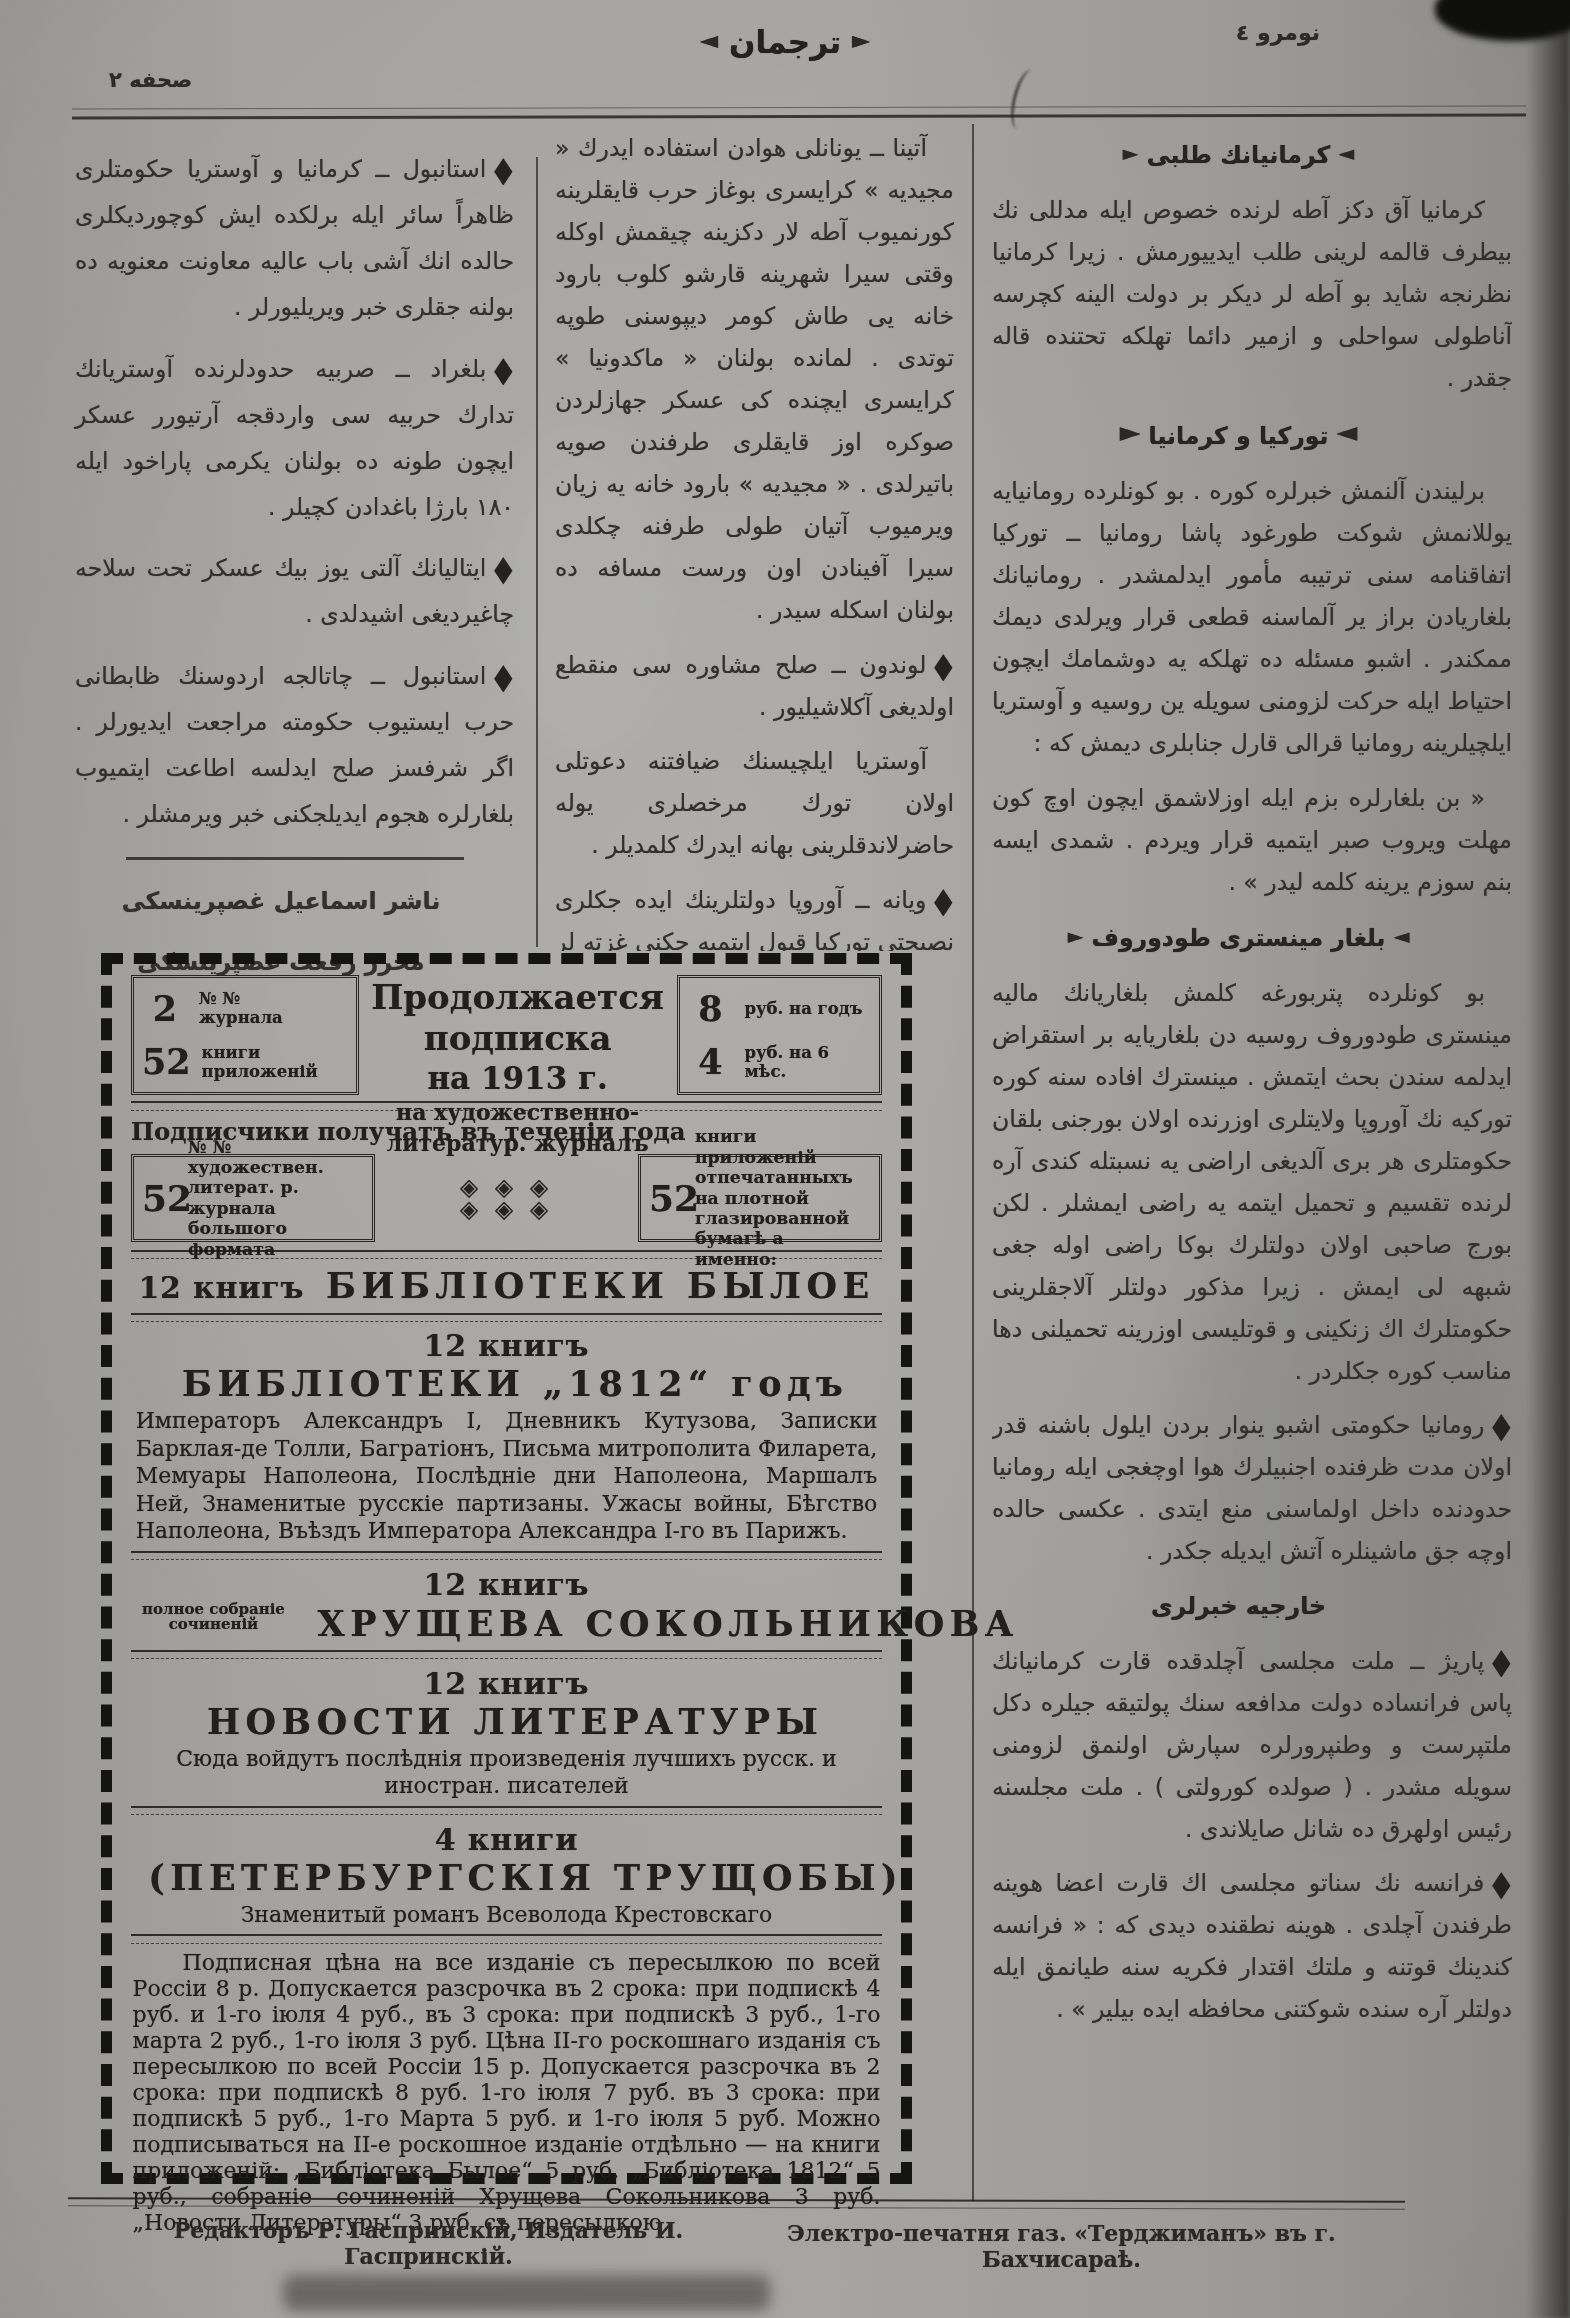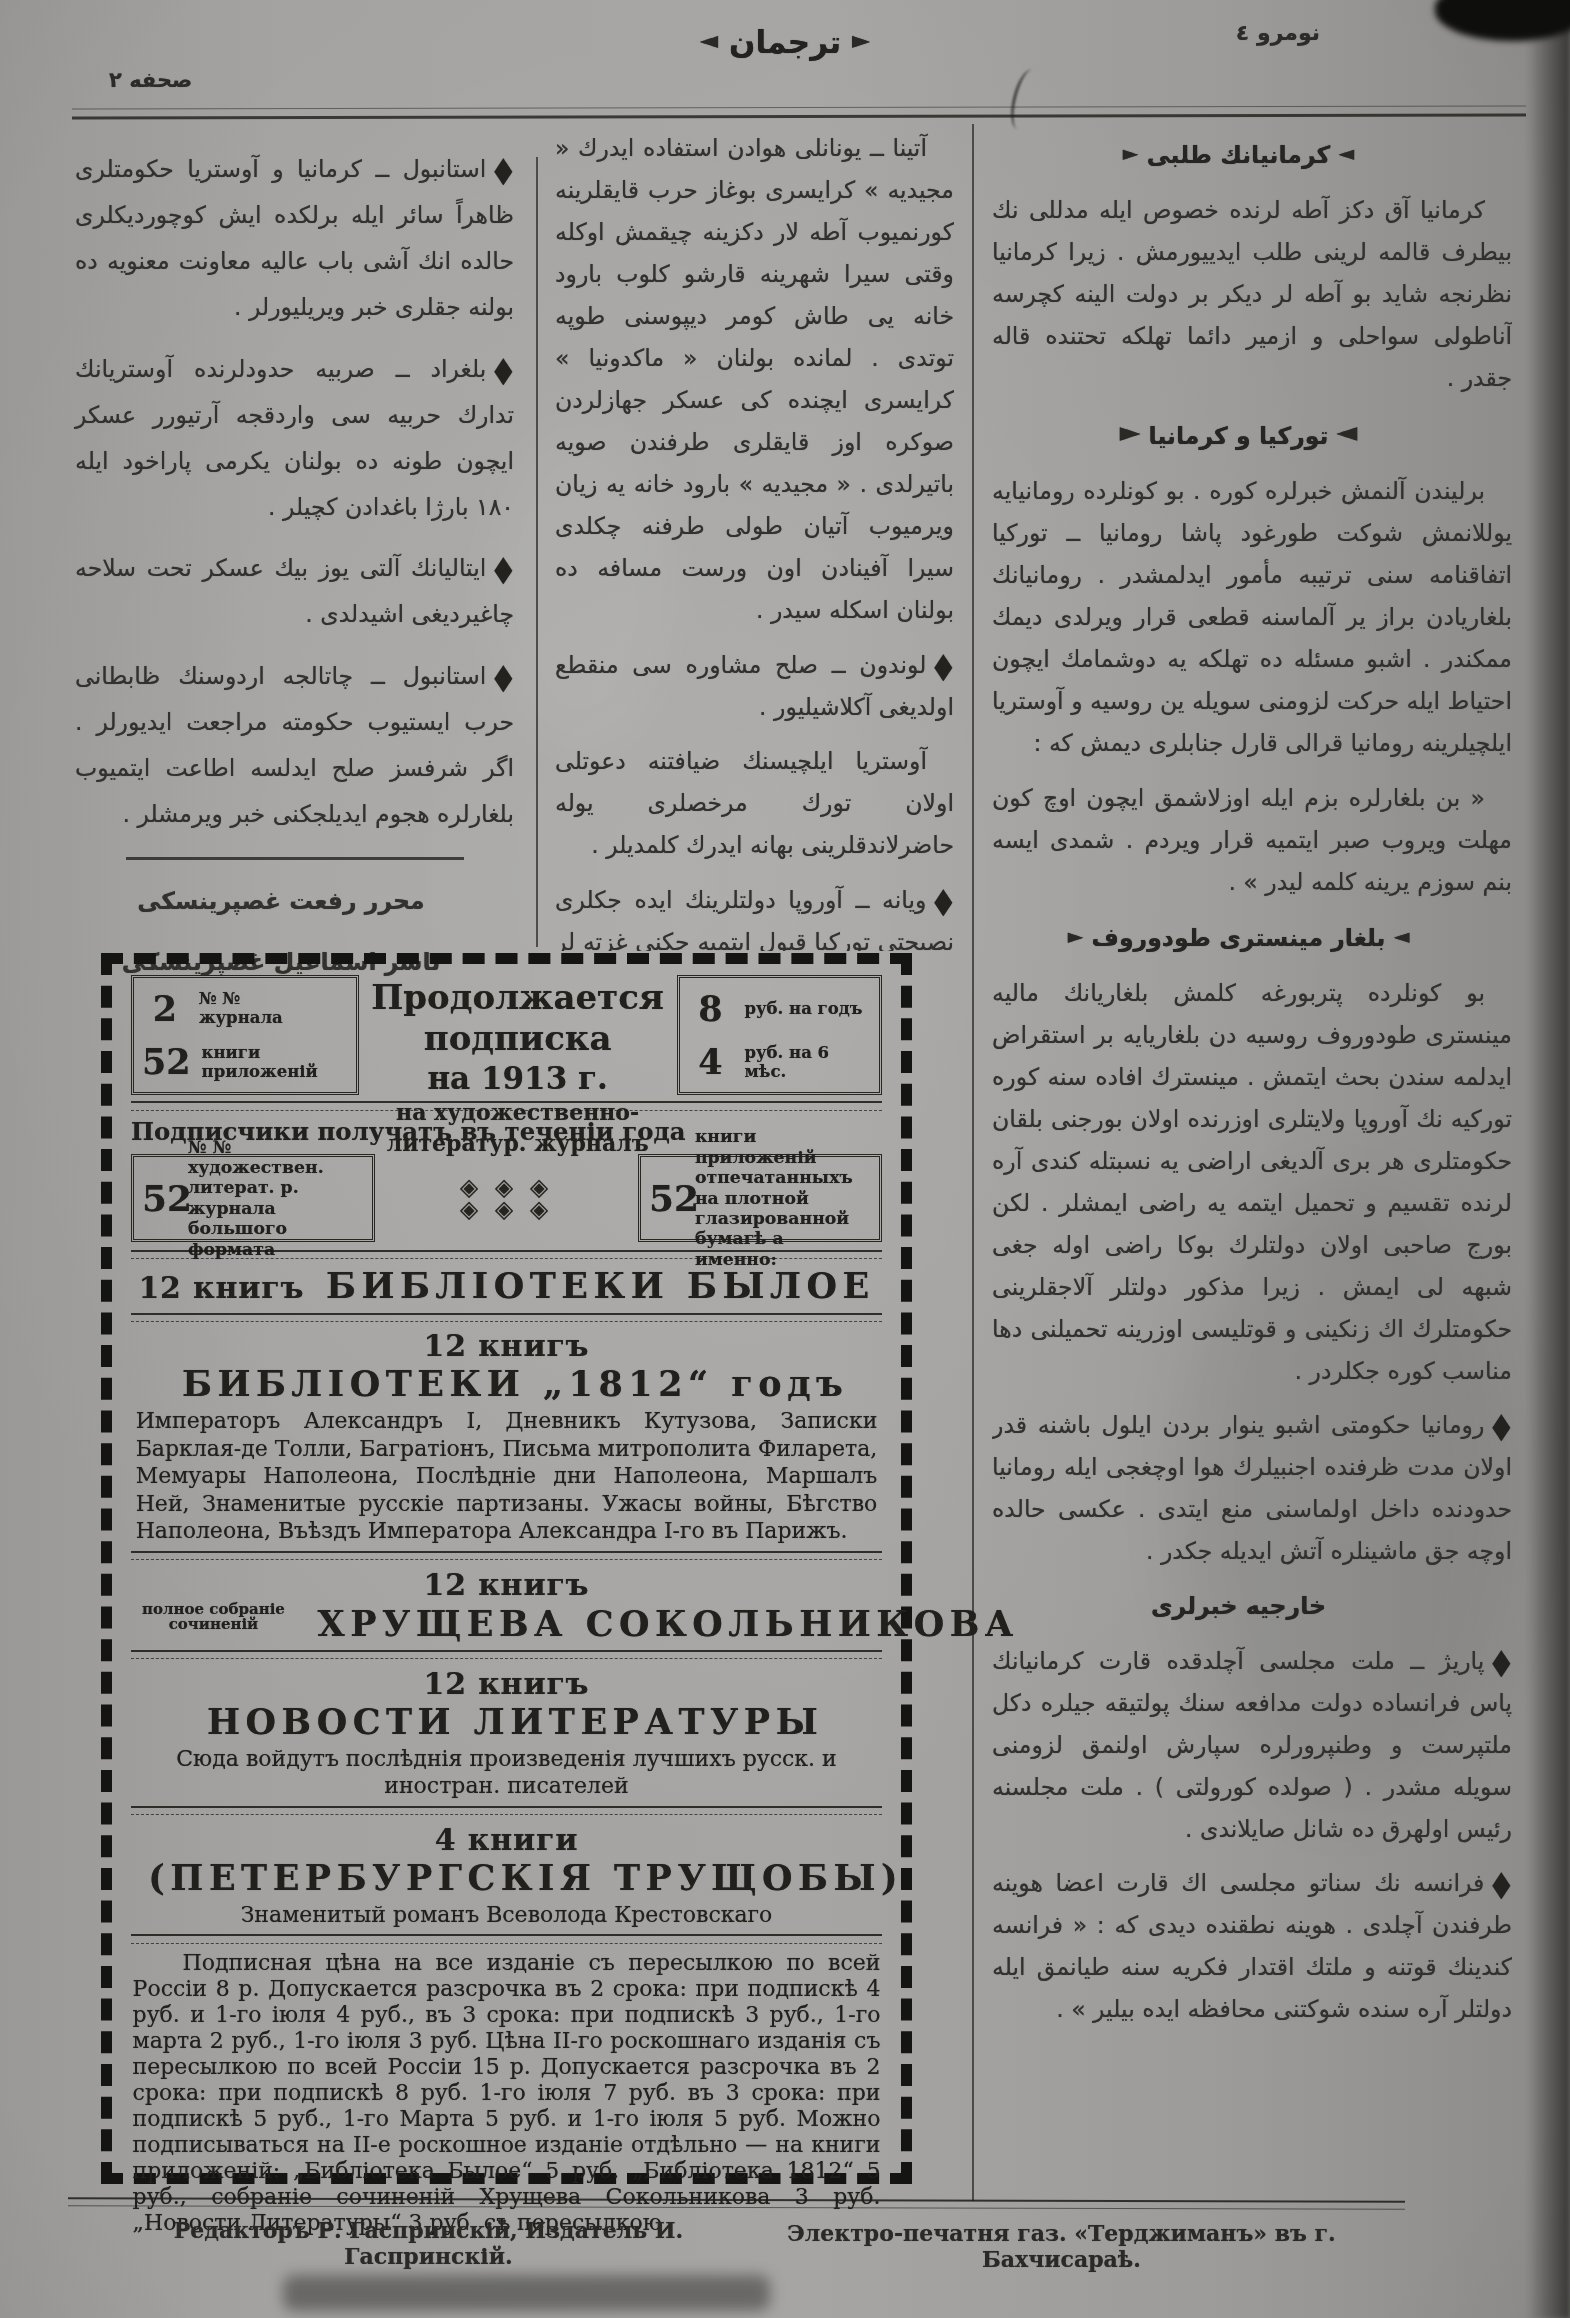--- a/index.html
+++ b/index.html
@@ -126,22 +126,22 @@
 
   <div class="vrule v1"></div>
   <div class="vrule v2"></div>
 
   <div class="col col-left ink">
     <p class="noindent"><span class="pm">◆</span><span>استانبول ــ كرمانيا و آوستريا حكومتلرى ظاهراً سائر ايله برلكده ايش كوچورديكلرى حالده انك آشى باب عاليه معاونت معنويه ده بولنه جقلرى خبر ويريليورلر .</span></p>
     <p class="noindent"><span class="pm">◆</span><span>بلغراد ــ صربيه حدودلرنده آوستريانك تدارك حربيه سى واردقجه آرتيورر عسكر ايچون طونه ده بولنان يكرمى پاراخود ايله ١٨٠ بارژا باغدادن كچيلر .</span></p>
     <p class="noindent"><span class="pm">◆</span><span>ايتاليانك آلتى يوز بيك عسكر تحت سلاحه چاغيرديغى اشيدلدى .</span></p>
     <p class="noindent"><span class="pm">◆</span><span>استانبول ــ چاتالجه اردوسنك ظابطانى حرب ايستيوب حكومته مراجعت ايديورلر . اگر شرفسز صلح ايدلسه اطاعت ايتميوب بلغارلره هجوم ايديلجكنى خبر ويرمشلر .</span></p>
     <hr class="sig-rule">
+    <p class="sig-line">ناشر اسماعيل غصپرينسكى</p>
     <p class="sig-line">محرر رفعت غصپرينسكى</p>
-    <p class="sig-line">ناشر اسماعيل غصپرينسكى</p>
   </div>
 
   <div class="col col-mid ink">
     <p>آتينا ــ يونانلى هوادن استفاده ايدرك « مجيديه » كرايسرى بوغاز حرب قايقلرينه كورنميوب آطه لار دكزينه چيقمش اوكله وقتى سيرا شهرينه قارشو كلوب بارود خانه يى طاش كومر ديپوسنى طوپه توتدى . لمانده بولنان « ماكدونيا » كرايسرى ايچنده كى عسكر جهازلردن صوكره اوز قايقلرى طرفندن صويه باتيرلدى . « مجيديه » بارود خانه يه زيان ويرميوب آتيان طولى طرفنه چكلدى سيرا آفينادن اون ورست مسافه ده بولنان اسكله سيدر .</p>
     <p class="noindent"><span class="pm">◆</span><span>لوندون ــ صلح مشاوره سى منقطع اولديغى آكلاشيليور .</span></p>
     <p>آوستريا ايلچيسنك ضيافتنه دعوتلى اولان تورك مرخصلرى يوله حاضرلاندقلرينى بهانه ايدرك كلمديلر .</p>
     <p class="noindent"><span class="pm">◆</span><span>ويانه ــ آوروپا دولتلرينك ايده جكلرى نصيحتى توركيا قبول ايتميه جكنى غزته لر مظنونيت ايله خبر ويريورلر .</span></p>
   </div>
 
   <div class="col col-right ink">

